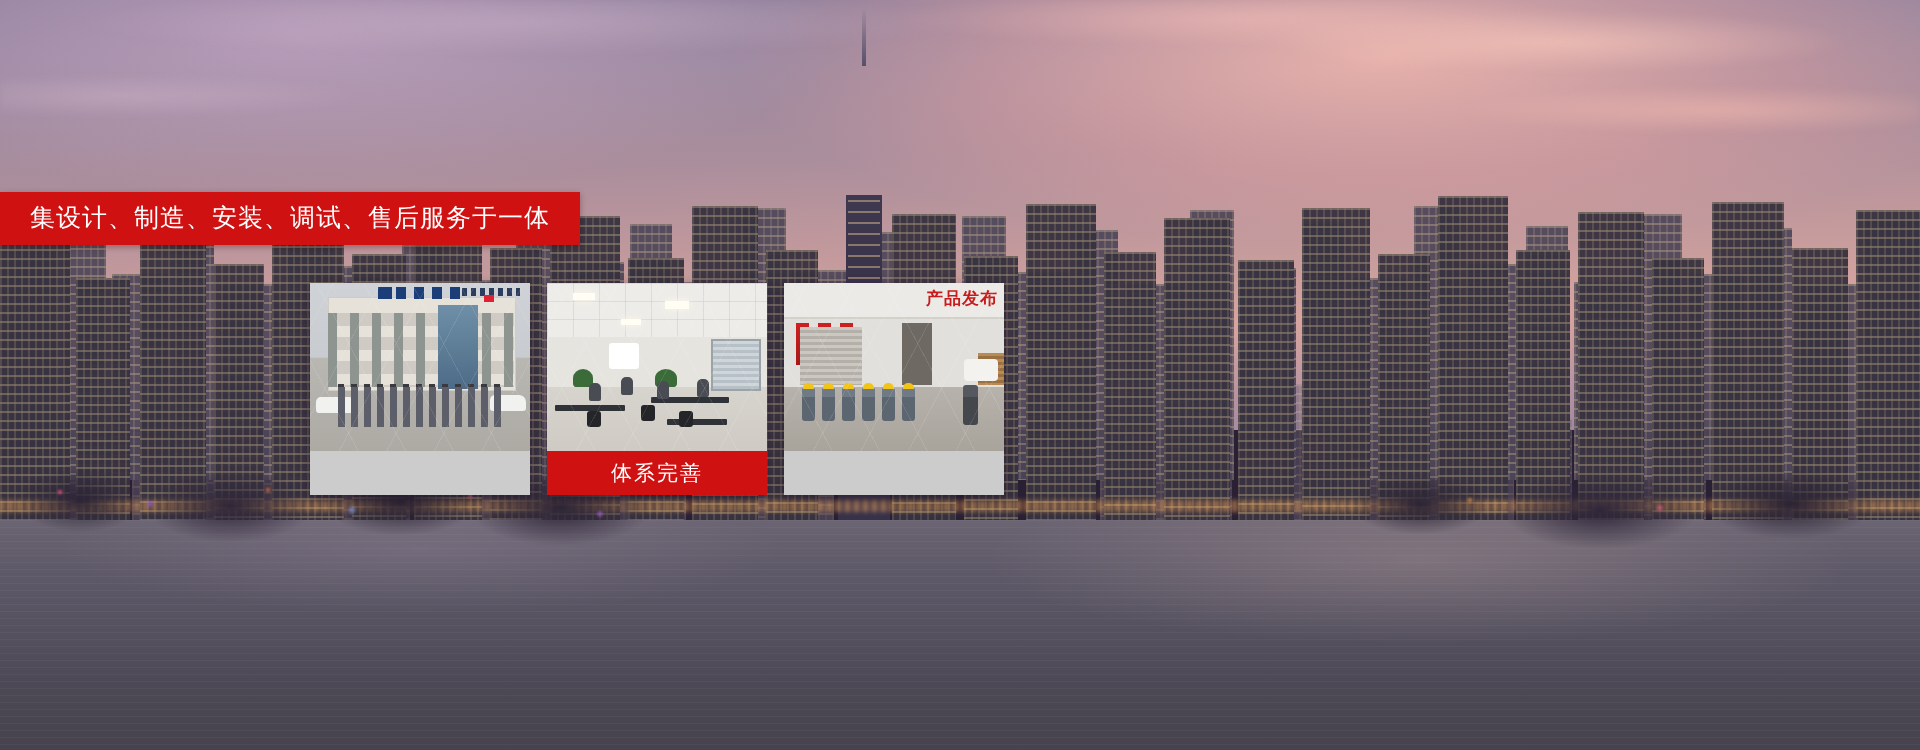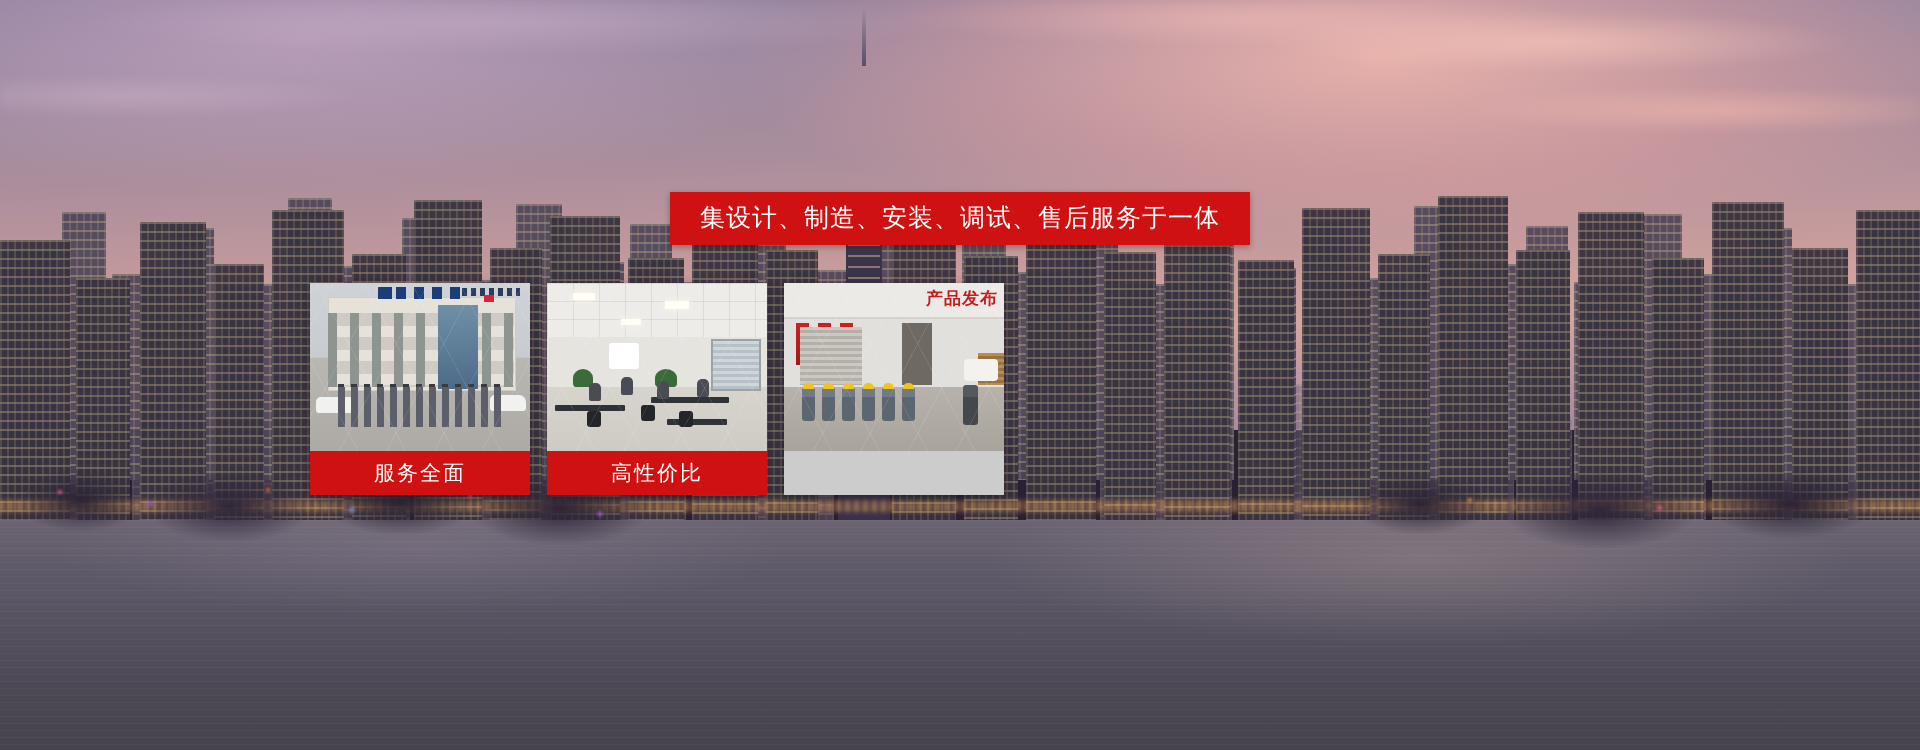--- a/index.html
+++ b/index.html
@@ -101,21 +101,21 @@
     filter:blur(1px);
   }
 
   
   .headline{
     position:absolute;left:0;top:104px;width:1920px;text-align:center;
     font-size:64px;line-height:1;font-weight:700;letter-spacing:2px;color:#ffffff;
     text-shadow:3px 4px 6px rgba(40,25,45,.65), 0 0 2px rgba(0,0,0,.25);
     white-space:nowrap;
   }
-  .subbar-wrap{position:absolute;left:0;top:192px;width:1920px;text-align:center;}
+  .subbar-wrap{position:absolute;left:0;top:192px;width:1920px;text-align:left;}
   .subbar{
     display:inline-block;background:#cf1111;color:#ffffff;
     font-size:25px;font-weight:500;letter-spacing:1px;
     padding:9px 30px 11px 30px;
     box-shadow:0 2px 6px rgba(60,10,10,.35);
   }
 
   
   .cards{
     position:absolute;left:310px;top:283px;width:948px;height:212px;
@@ -347,21 +347,20 @@
           <div class="glass"></div>
         <div class="logo"></div>
           <div class="num"></div>
         <div class="car" style="left:6px;bottom:38px;width:40px;"></div>
         <div class="car" style="right:4px;bottom:40px;width:36px;"></div>
         <div class="heads"></div>
           <div class="people"></div>
         <div class="flag"></div>
         <div class="wm"></div>
       </div>
-      <div class="cap">服务全面</div>
     </div>
 
 
     <div class="card">
       <div class="photo p3">
         <div class="ceil"></div>
         <div class="lamp" style="left:26px;top:10px;width:22px;height:7px;"></div>
         <div class="lamp" style="left:118px;top:18px;width:24px;height:8px;"></div>
         <div class="lamp" style="left:74px;top:36px;width:20px;height:6px;"></div>
         <div class="wall"></div>
@@ -374,21 +373,21 @@
         <div class="desk" style="left:120px;top:136px;width:60px;"></div>
         <div class="person" style="left:42px;top:100px;"></div>
         <div class="person" style="left:74px;top:94px;"></div>
         <div class="person" style="left:110px;top:98px;"></div>
         <div class="person" style="left:150px;top:96px;"></div>
         <div class="chair" style="left:40px;top:128px;"></div>
         <div class="chair" style="left:94px;top:122px;"></div>
         <div class="chair" style="left:132px;top:128px;"></div>
         <div class="wm"></div>
       </div>
-      <div class="cap">高性价比</div>
+      <div class="cap">体系完善</div>
     </div>
 
     <div class="card">
       <div class="photo p4">
         <div class="fac"></div>
         <div class="band"></div>
         <div class="bigred">产品发布</div>
         <div class="redcol" style="left:12px;"></div>
         <div class="redcol" style="left:34px;"></div>
         <div class="redcol" style="left:56px;"></div>

